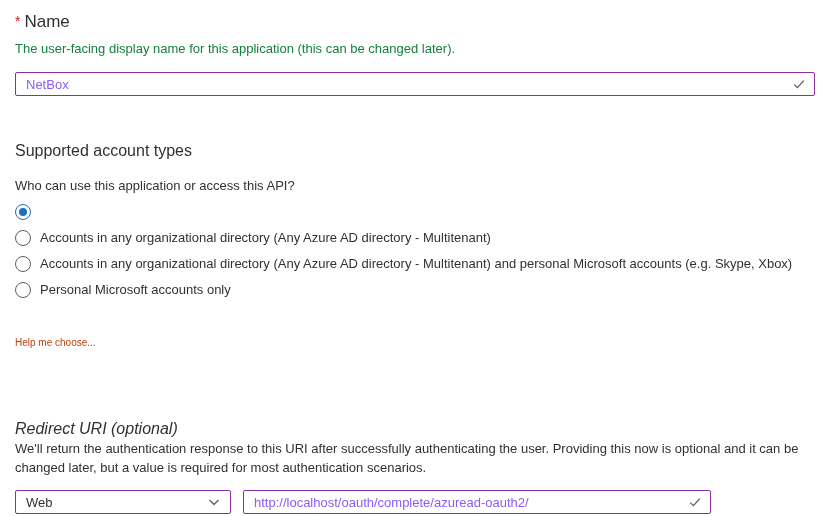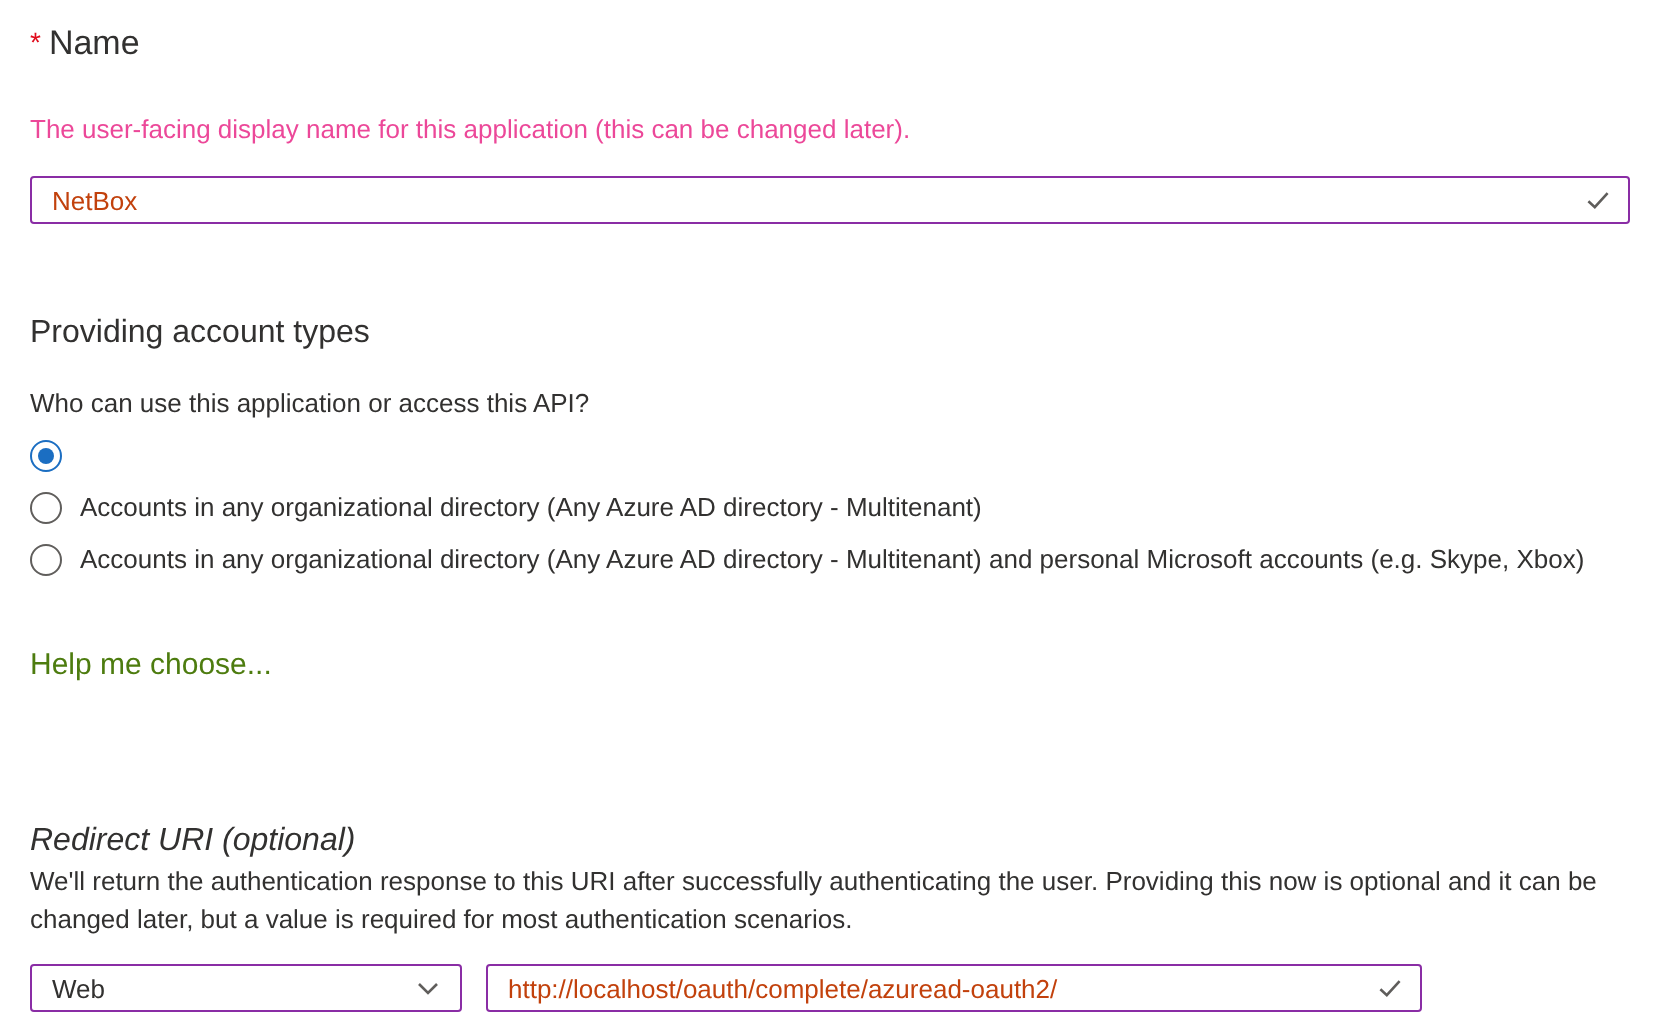--- a/index.html
+++ b/index.html
@@ -15,36 +15,36 @@
 
   .section-title {
     font-size: 17px;
     line-height: 22px;
     font-weight: 400;
     color: #323130;
   }
   .required-marker { color: #e00b1c; margin-right: 4px; font-size: 14px; vertical-align: 1px; }
 
   .field-desc {
-    margin-top: 24px;
+    margin-top: 8px;
     font-size: 13px;
     line-height: 15px;
-    color: #ec4899;
+    color: #15803d;
   }
 
   .input-wrap { position: relative; margin-top: 16px; width: 800px; }
   .text-input {
     width: 100%;
     height: 24px;
     border: 1.5px solid #8A2DA5;
     border-radius: 2px;
     background: #fff;
     font-family: "Liberation Sans", sans-serif;
     font-size: 13px;
-    color: #c2410c;
+    color: #8b5cf6;
     padding: 0 28px 0 10px;
     outline: none;
   }
   .input-check {
     position: absolute;
     right: 8px; top: 50%;
     transform: translateY(-50%);
     width: 16px; height: 16px;
     pointer-events: none;
   }
@@ -90,23 +90,23 @@
   .radio-label {
     margin-left: 9px;
     font-size: 13px;
     line-height: 16px;
     white-space: nowrap;
   }
 
   .help-link {
     display: inline-block;
     margin-top: 27px;
-    font-size: 15px;
+    font-size: 10px;
     line-height: 15px;
-    color: #4d7c0f;
+    color: #c2410c;
     text-decoration: none;
     cursor: pointer;
   }
 
   .redirect-title { margin-top: 68px; font-style: italic; }
   .redirect-desc {
     width: 802px;
     font-size: 13px;
     line-height: 19px;
   }
@@ -153,35 +153,39 @@
   <div class="input-wrap">
     <input class="text-input" type="text" value="NetBox" style="">
     <span class="input-check">
       <svg width="16" height="16" viewBox="0 0 16 16">
         <path d="M3.2 8.6 L6.4 11.6 L12.8 4.6" fill="none" stroke="#5f5d5b" stroke-width="1.3"></path>
       </svg>
     </span>
   </div>
 
   
-  <div class="subsection-title">Providing account types</div>
+  <div class="subsection-title">Supported account types</div>
 
   <div class="question">Who can use this application or access this API?</div>
 
   <div class="radio-group">
     <div class="radio-row">
       <span class="radio selected"></span>
     </div>
     <div class="radio-row">
       <span class="radio"></span>
       <span class="radio-label">Accounts in any organizational directory (Any Azure AD directory - Multitenant)</span>
     </div>
     <div class="radio-row">
       <span class="radio"></span>
       <span class="radio-label">Accounts in any organizational directory (Any Azure AD directory - Multitenant) and personal Microsoft accounts (e.g. Skype, Xbox)</span>
+    </div>
+    <div class="radio-row">
+      <span class="radio"></span>
+      <span class="radio-label">Personal Microsoft accounts only</span>
     </div>
   </div>
 
   <a class="help-link">Help me choose...</a>
 
   
   <div class="subsection-title redirect-title">Redirect URI (optional)</div>
 
   <div class="redirect-desc">We'll return the authentication response to this URI after successfully authenticating the user. Providing this now is optional and it can be changed later, but a value is required for most authentication scenarios.</div>
 

